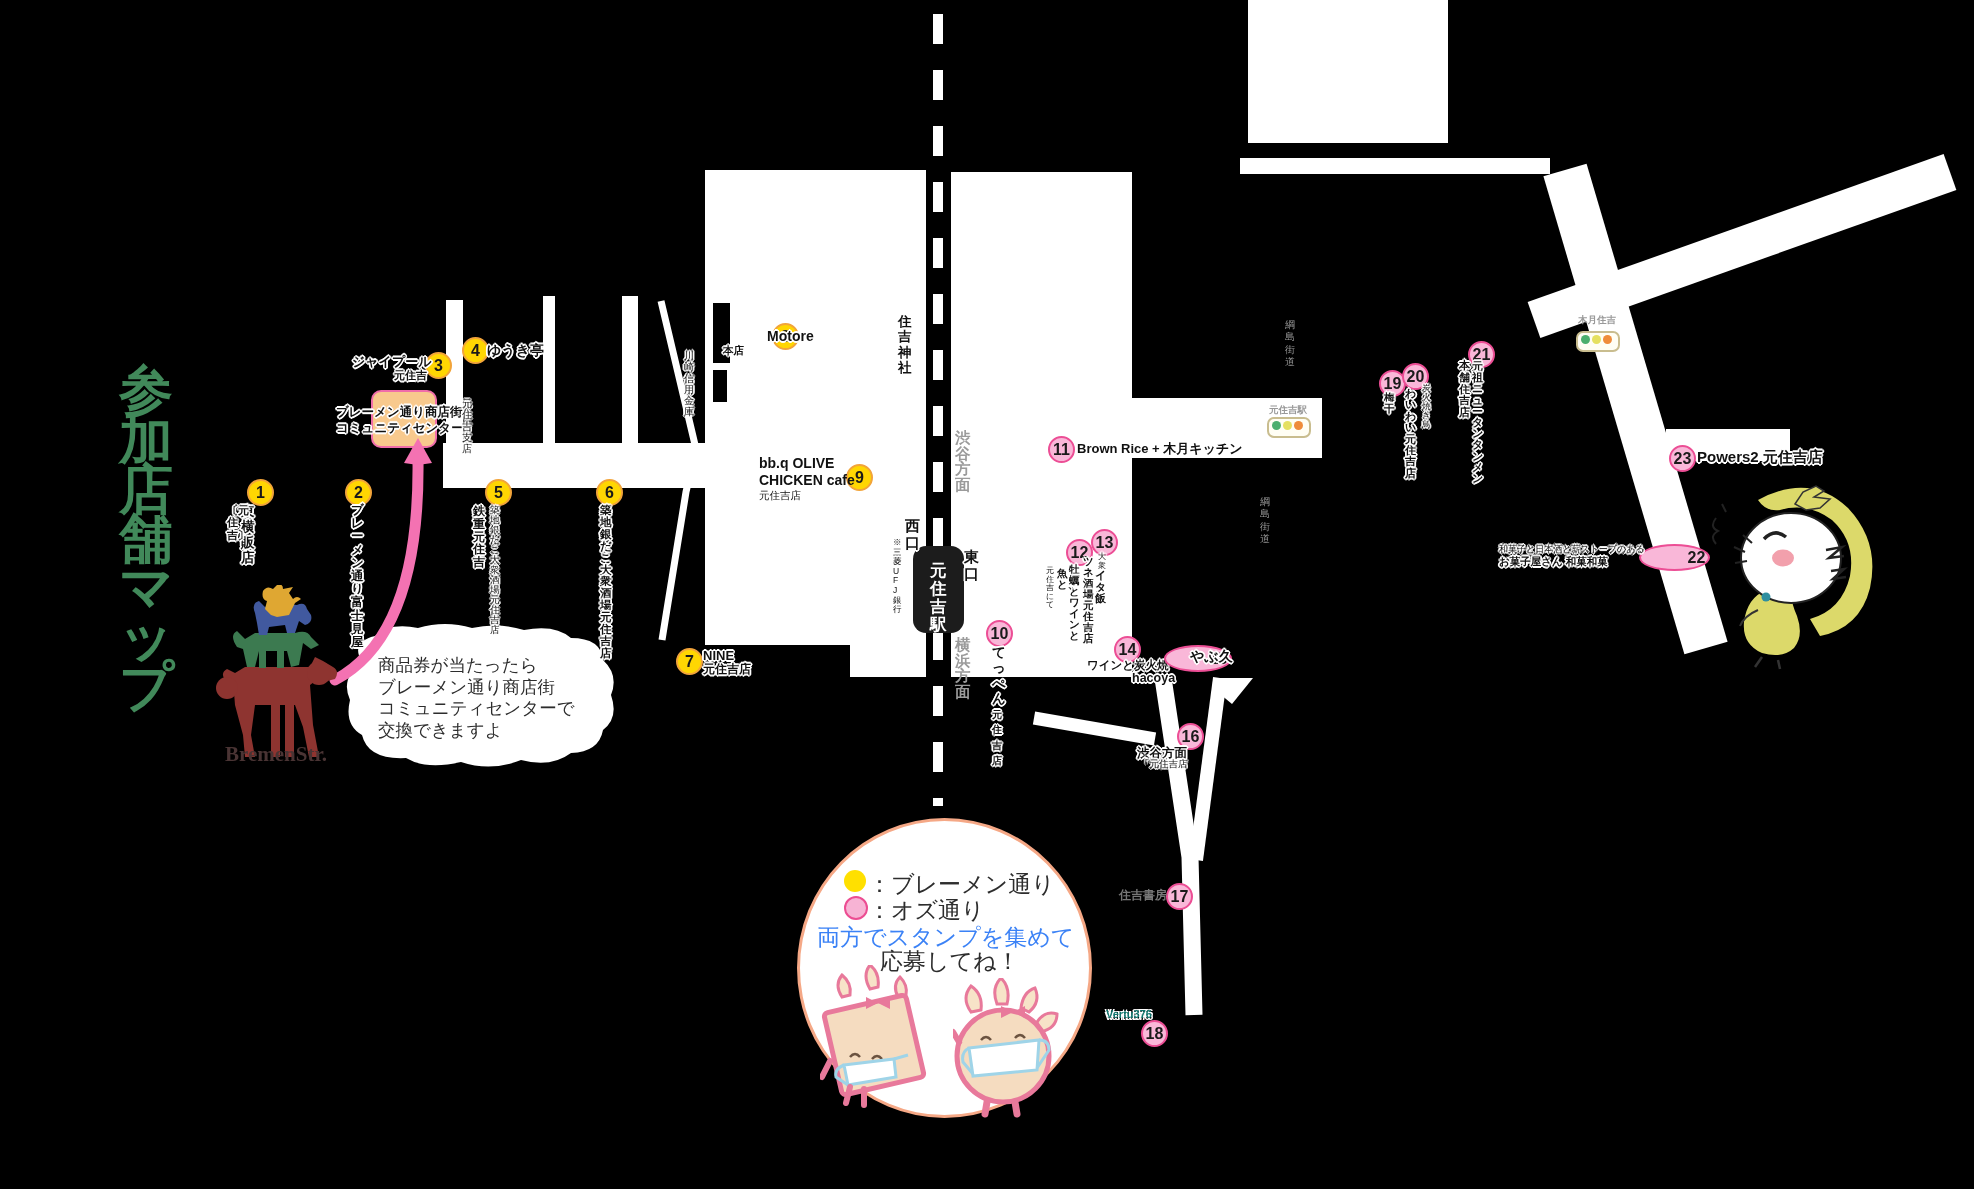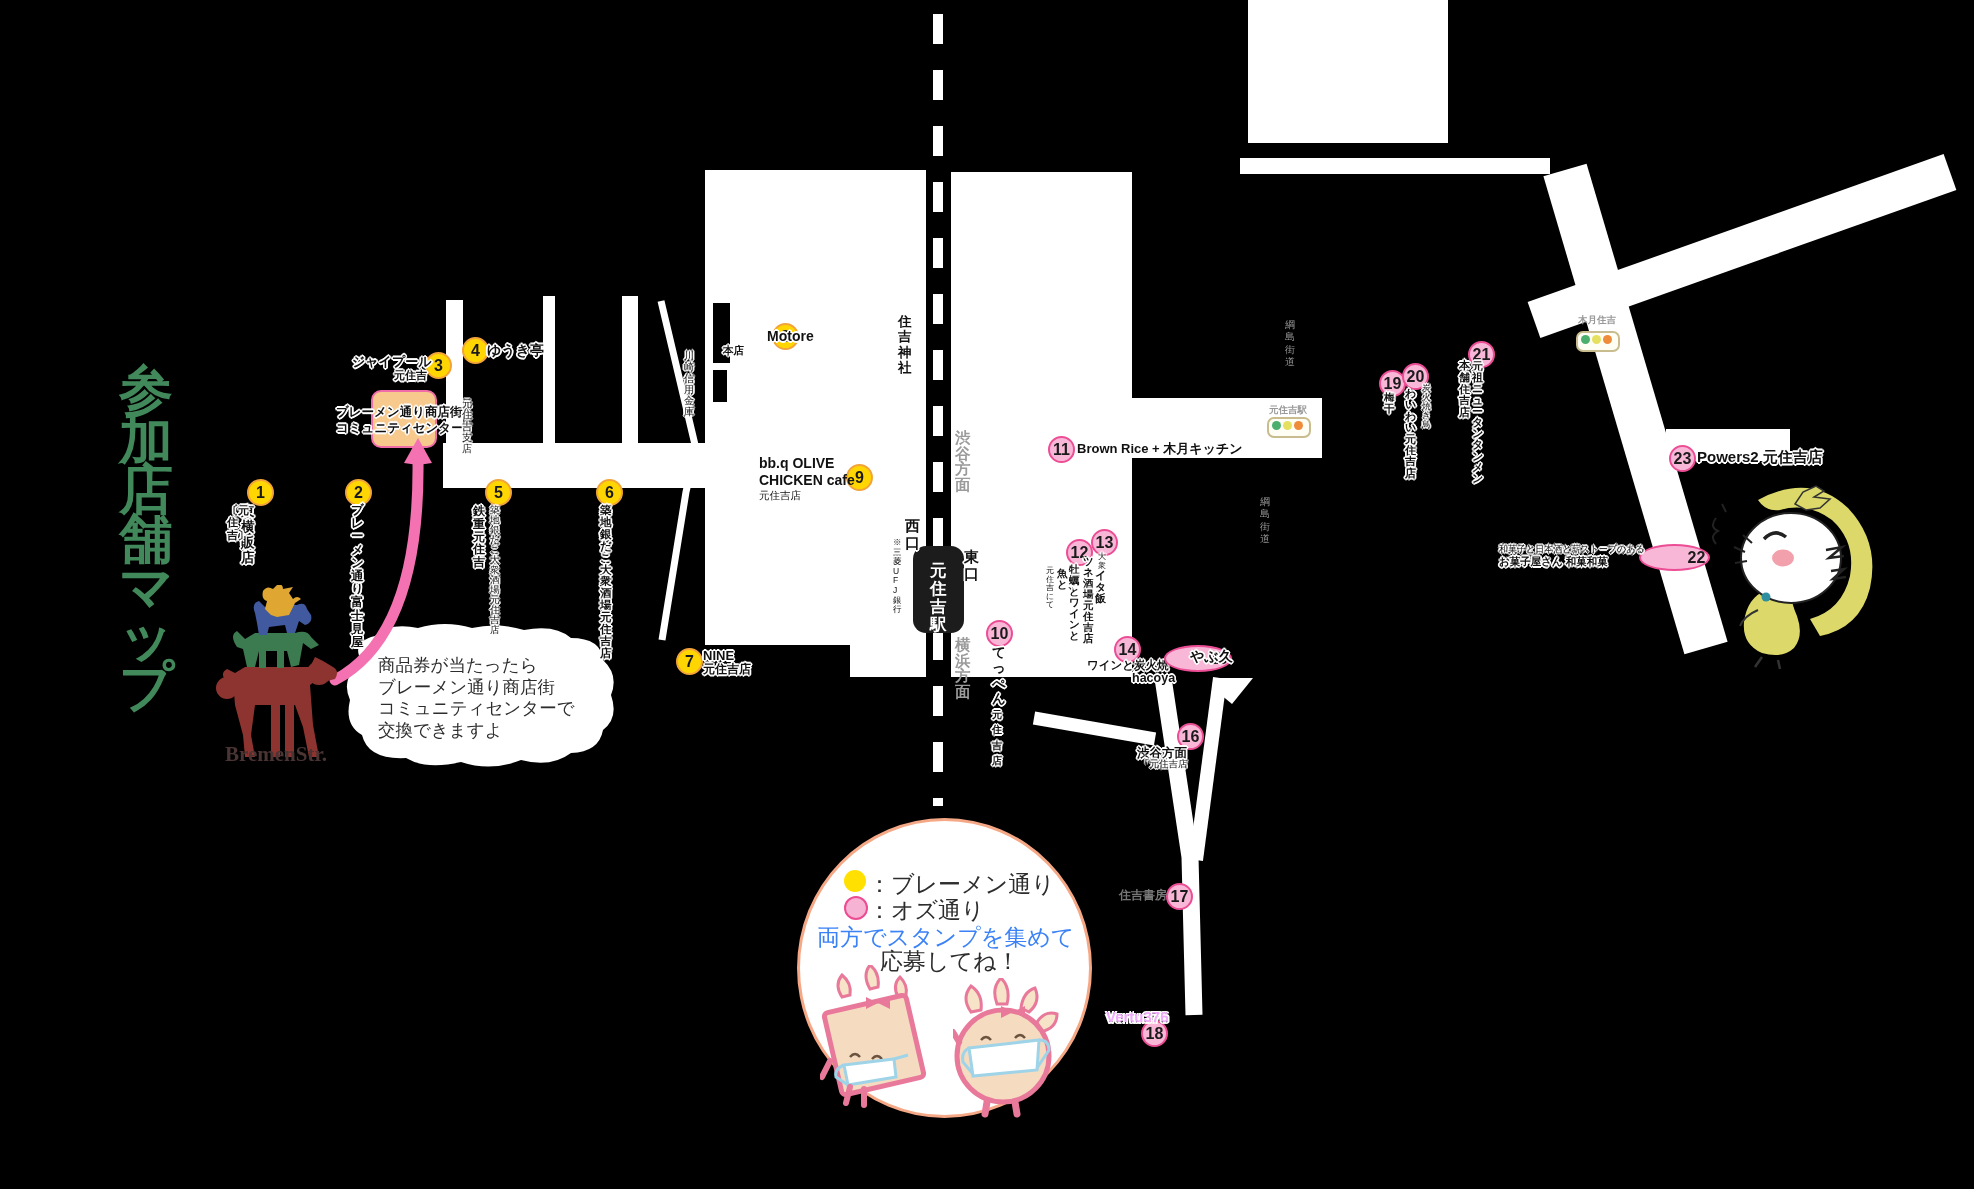--- a/index.html
+++ b/index.html
@@ -205,21 +205,21 @@
 
 <div class="lbl halo" style="left:1137px;top:745px;font-size:12.5px;">渋谷方面</div>
 <div class="lbl halo" style="left:1140px;top:758px;font-size:9.5px;font-weight:normal;">「元住吉店</div>
 
 <div class="circ pc" style="left:1166px;top:883px;">17</div>
 
 <div class="lbl" style="left:1119px;top:887px;font-size:12px;color:#777;">住吉書房</div>
 
 <div class="circ pc" style="left:1141px;top:1020px;">18</div>
 
-<div class="lbl" style="left:1106px;top:1008px;font-size:15px;color:#f0abfc;text-shadow:-1.5px -1.5px 0 #fff,1.5px -1.5px 0 #fff,-1.5px 1.5px 0 #fff,1.5px 1.5px 0 #fff;">Vertu376</div>
+<div class="lbl" style="left:1106px;top:1008px;font-size:11px;color:#0f766e;text-shadow:-1.5px -1.5px 0 #fff,1.5px -1.5px 0 #fff,-1.5px 1.5px 0 #fff,1.5px 1.5px 0 #fff;">Vertu376</div>
 
 <div class="circ pc" style="left:1379px;top:370px;">19</div>
 
 <div class="vt lbl halo" style="left:1384px;top:392px;font-size:10.5px;line-height:11px;">梅干</div>
 
 <div class="circ pc" style="left:1402px;top:363px;">20</div>
 
 <div class="vt lbl halo" style="left:1422px;top:384px;font-size:8.5px;line-height:9px;font-weight:normal;">炭火焼き鳥</div>
 <div class="vt lbl halo" style="left:1405px;top:388px;font-size:11px;line-height:11.4px;">わいわい元住吉店</div>
 

